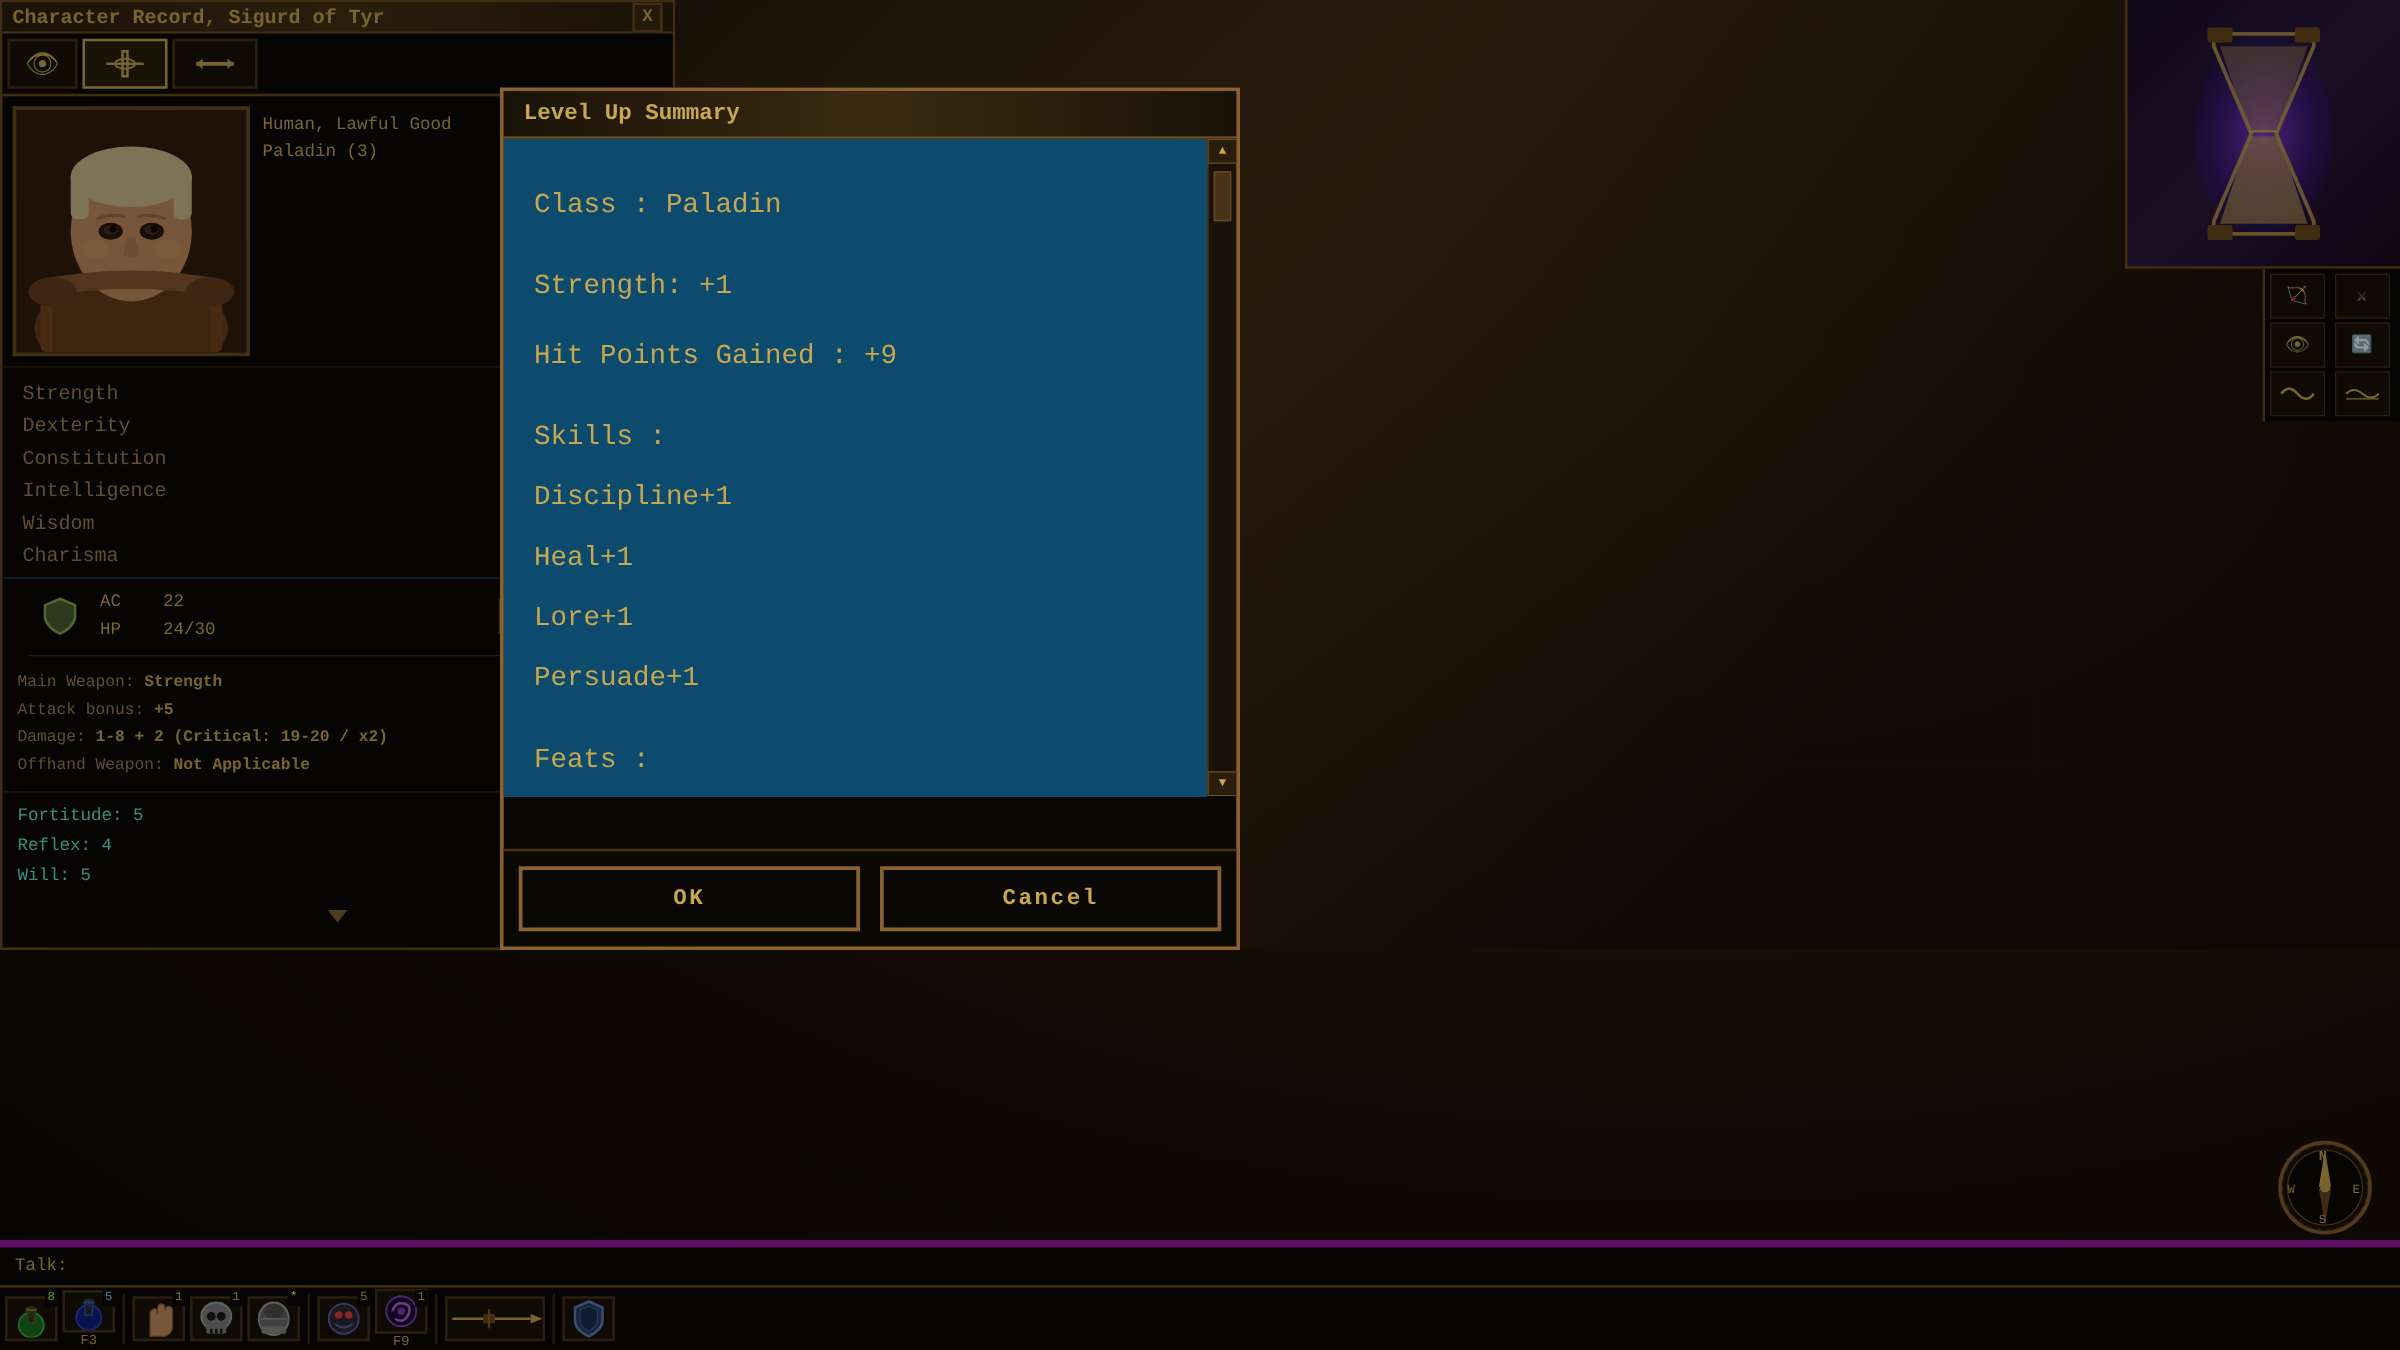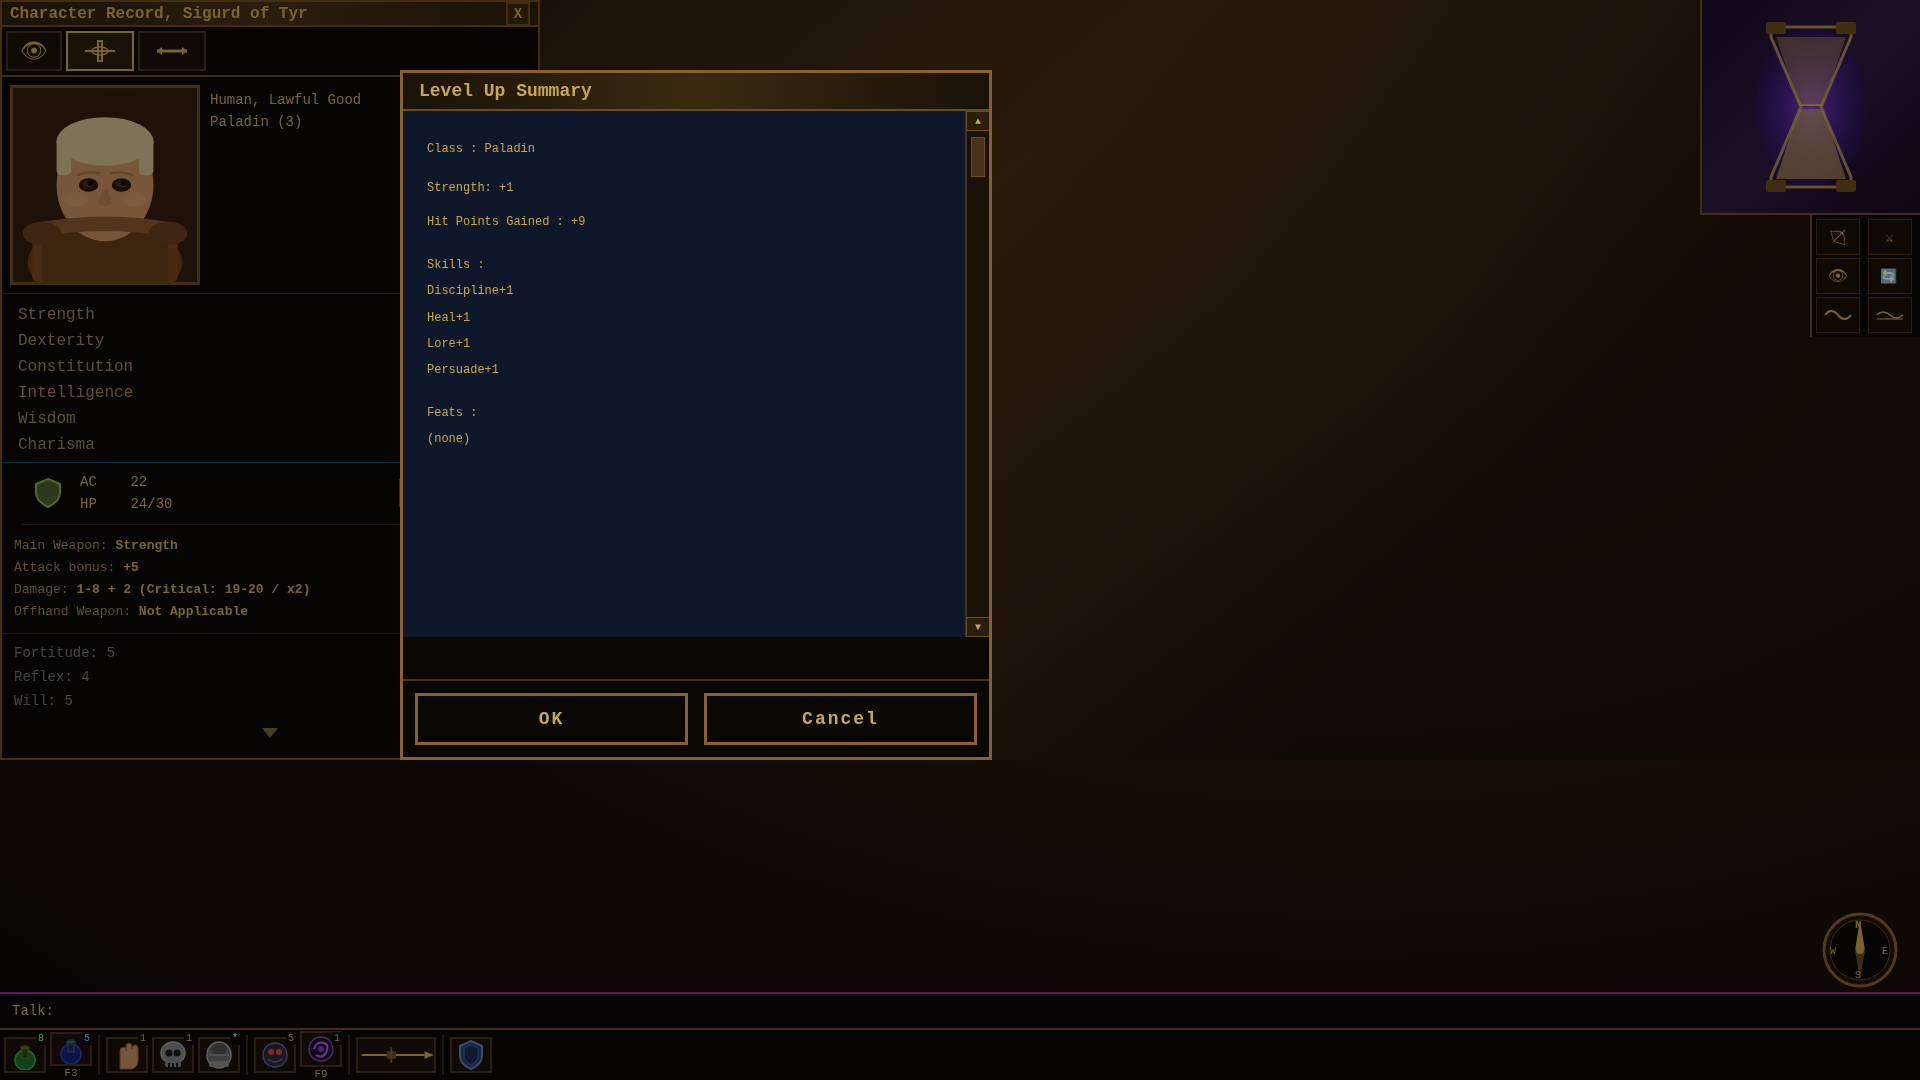--- a/index.html
+++ b/index.html
@@ -193,40 +193,40 @@
       border-bottom: 1px solid #3a2a10;
     }
 
     .combat-stats .label { color: #a0824e; }
     .combat-stats .value { color: #c8a84e; font-weight: bold; }
 
     
     .saves-area {
       padding: 8px 12px;
       font-size: 14px;
-      color: #737373;
+      color: #5eead4;
       line-height: 1.7;
     }
 
     
     .bottom-triangle {
       display: flex;
       justify-content: center;
       padding: 4px;
     }
 
     
     .talk-bar {
       position: absolute;
       bottom: 52px;
       left: 0;
       width: 1920px;
       height: 36px;
       background: #0a0804;
-      border-top: 2px solid #a21caf;
+      border-top: 6px solid #a21caf;
       display: flex;
       align-items: center;
       padding: 0 12px;
       color: #c8a84e;
       font-size: 14px;
     }
 
     
     .action-bar {
       position: absolute;
@@ -344,26 +344,26 @@
     }
 
     .dialog-content-area {
       flex: 1;
       display: flex;
       overflow: hidden;
     }
 
     .dialog-text-area {
       flex: 1;
-      background: #0f172a;
+      background: #0c4a6e;
       padding: 20px 24px;
       overflow-y: auto;
       color: #c8a84e;
       font-family: 'Courier New', Courier, monospace;
-      font-size: 12px;
+      font-size: 22px;
       line-height: 2.2;
     }
 
     .dialog-text-area .section-line {
       line-height: 3;
     }
 
     .scrollbar-area {
       width: 24px;
       background: #1a1208;

